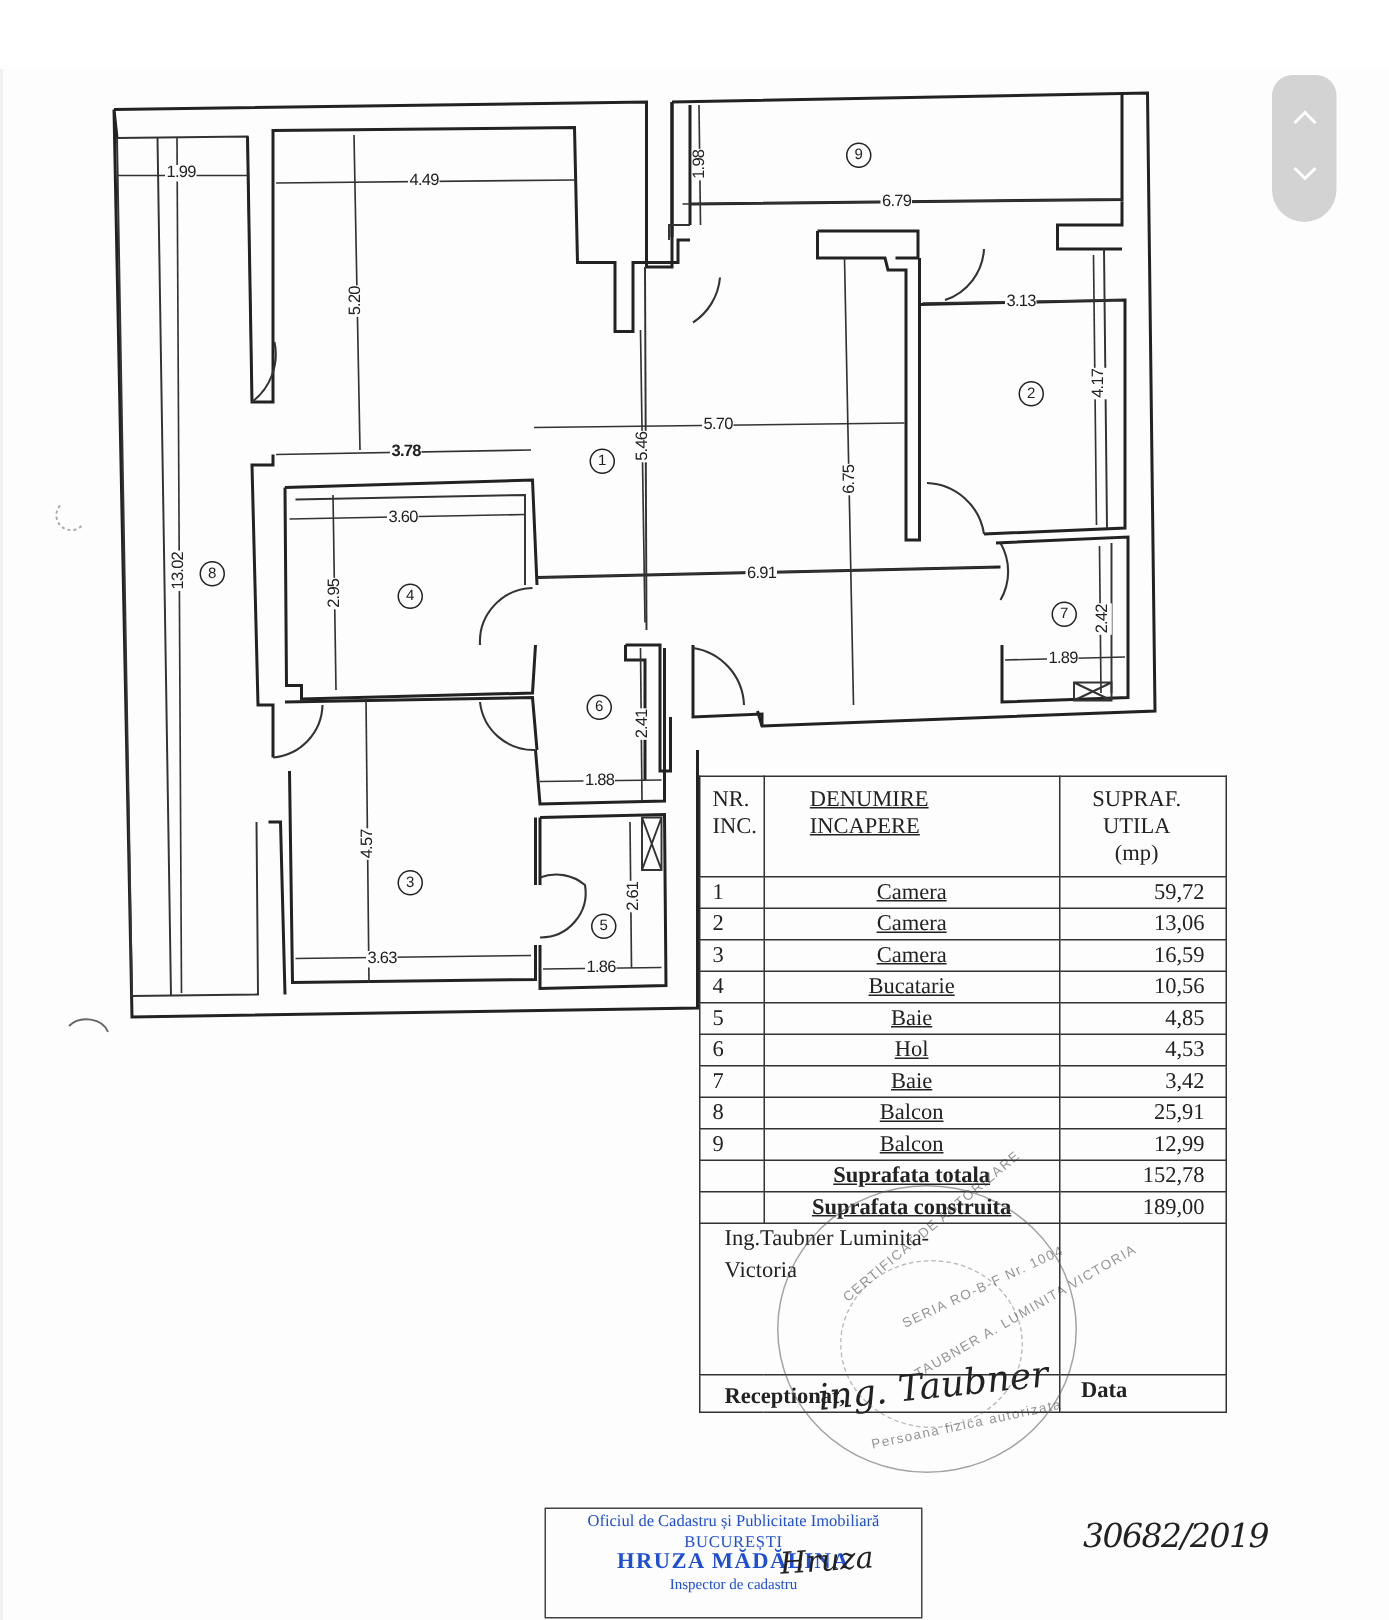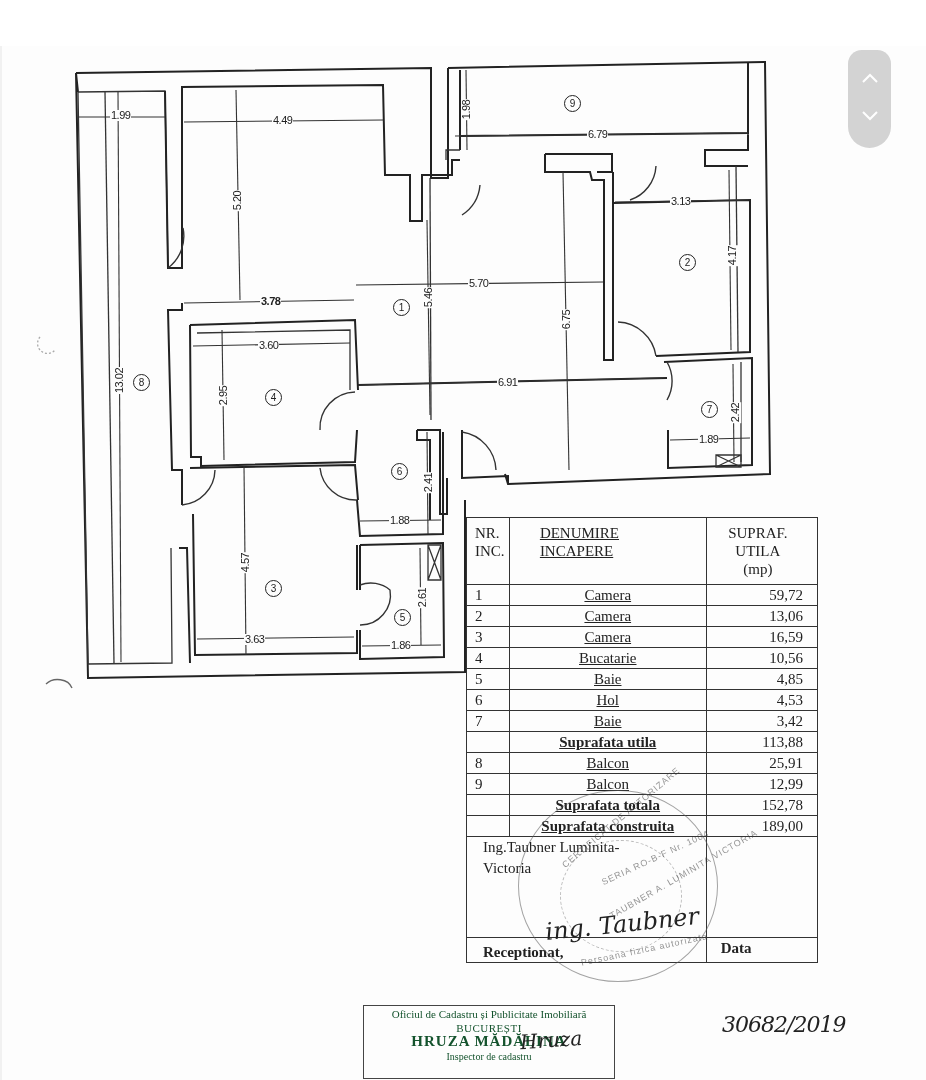--- a/index.html
+++ b/index.html
@@ -33,21 +33,21 @@
   .rec td { height:24px; font-weight:bold; vertical-align:bottom; }
   .rec td.left { text-align:left; padding-left:16px;margin-left:28px; }
 
   .stamp { position:absolute; left:518px; top:790px; width:198px; height:190px; border-radius:50%; border:1.5px solid rgba(90,90,90,0.55); pointer-events:none; }
   .stamp-inner { position:absolute; left:560px; top:840px; width:120px; height:110px; border-radius:50%; border:1px dashed rgba(90,90,90,0.4); pointer-events:none; }
   .stamp-text { position:absolute; font-family:"Liberation Sans", sans-serif; font-size:9px; color:rgba(60,60,60,0.55); letter-spacing:1px; transform-origin:left top; }
 
   .sig { position:absolute; font-family:"DejaVu Serif", serif; font-style:italic; color:#222; }
   .date-hand { position:absolute; left:722px; top:1012px; font-family:"DejaVu Serif", serif; font-style:italic; font-size:22px; color:#222; letter-spacing:-1px;text-align:center; }
 
-  .ocpi { position:absolute; left:363px; top:1005px; width:250px; height:72px; border:1.3px solid #444; font-family:"Liberation Serif", serif; color:#14532d; text-align:center; }
+  .ocpi { position:absolute; left:363px; top:1005px; width:250px; height:72px; border:1.3px solid #444; font-family:"Liberation Serif", serif; color:#1d4ed8; text-align:center; }
   .ocpi .l1 { font-size:11px; margin-top:2px; }
   .ocpi .l2 { font-size:11px; margin-top:2px; letter-spacing:0.5px; }
   .ocpi .l3 { font-size:15px; font-weight:bold; letter-spacing:1px; margin-top:-1px; }
   .ocpi .l4 { font-size:10px; margin-top:1px; }
 
   .scroll-pill { position:absolute; left:848px; top:50px; width:43px; height:98px; background:#cfcfcf; border-radius:14px 14px 22px 22px; opacity:0.9; }
   .scroll-btn { position:absolute; left:0; width:43px; height:40px; display:flex; align-items:center; justify-content:center; cursor:pointer; }
   .scroll-btn svg { width:18px; height:12px; }
 </style>
 </head>
@@ -204,25 +204,20 @@
         <td class="nr">6</td>
         <td class="name">Hol</td>
         <td class="val">4,53</td>
       </tr>
   <tr>
         <td class="nr">7</td>
         <td class="name">Baie</td>
         <td class="val">3,42</td>
       </tr>
   <tr>
-        <td class="nr"></td>
-        <td class="name bold">Suprafata utila</td>
-        <td class="val">113,88</td>
-      </tr>
-  <tr>
         <td class="nr">8</td>
         <td class="name">Balcon</td>
         <td class="val">25,91</td>
       </tr>
   <tr>
         <td class="nr">9</td>
         <td class="name">Balcon</td>
         <td class="val">12,99</td>
       </tr>
   <tr>

